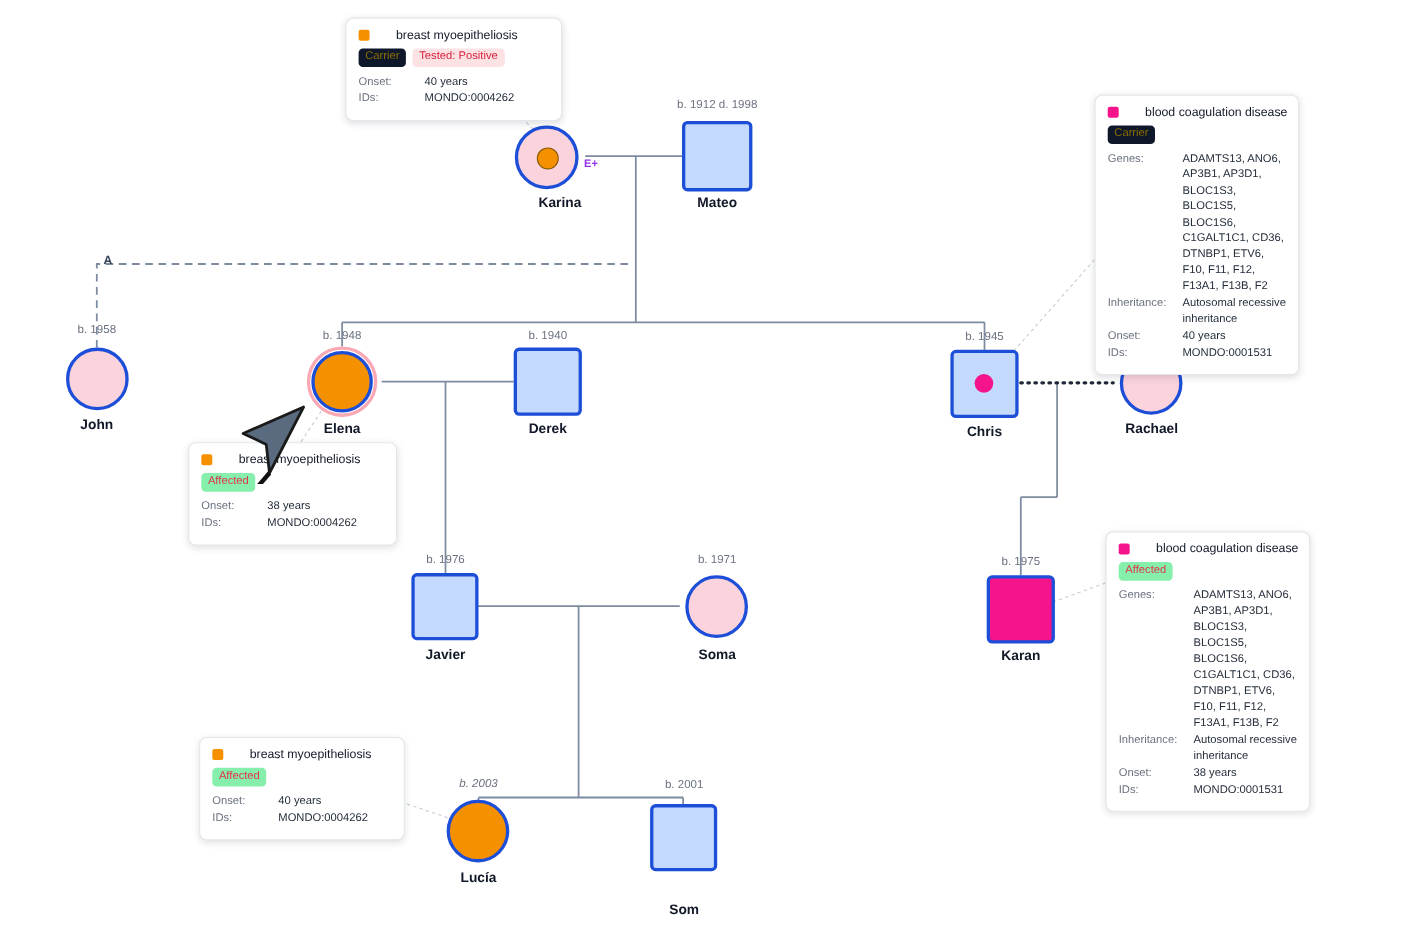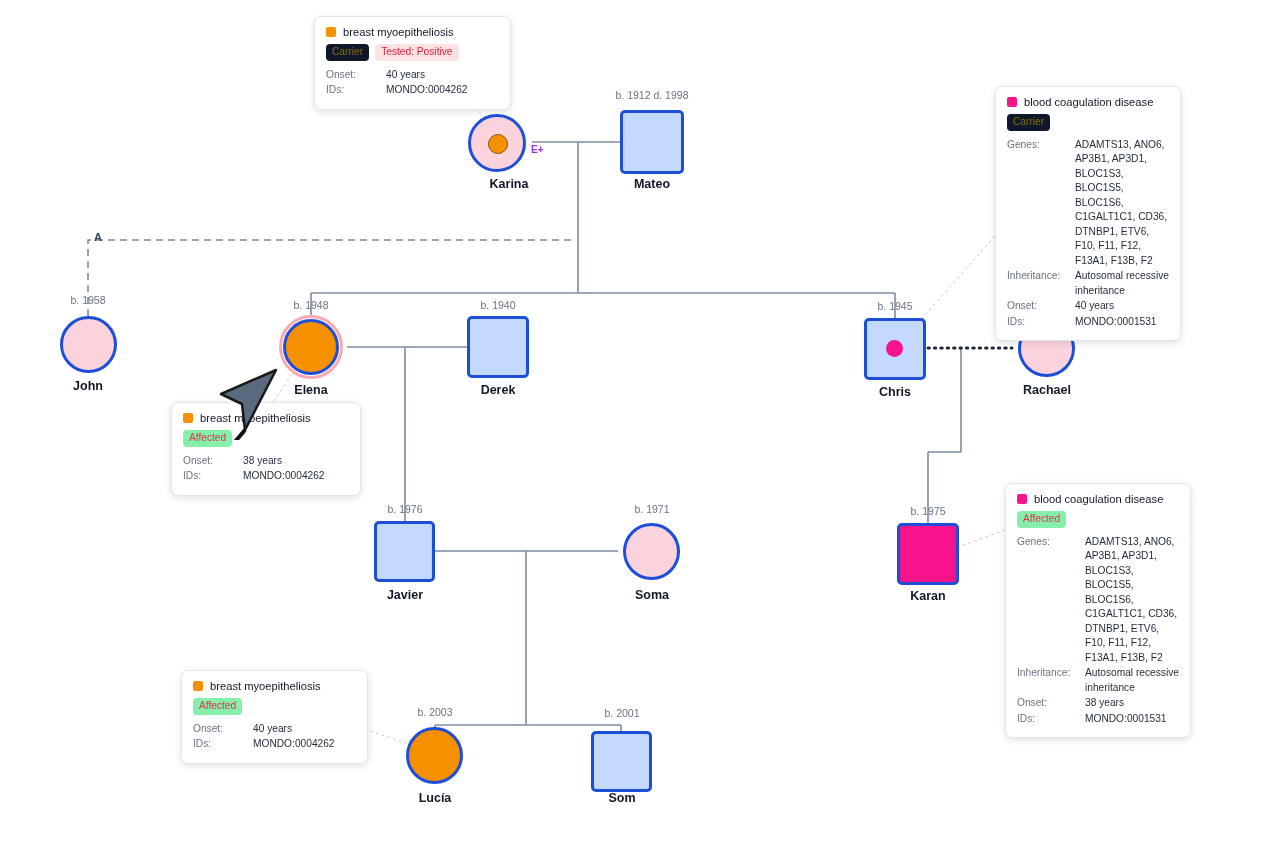--- a/index.html
+++ b/index.html
@@ -22,21 +22,21 @@
   .born{position:absolute;text-align:center;font-size:10.5px;color:#6b7280;white-space:nowrap;}
   .eplus{position:absolute;font-size:10px;font-weight:bold;color:#9333ea;}
 
   
   .tip{
     position:absolute;box-sizing:border-box;background:#ffffff;
     border:1px solid #e3e6ea;border-radius:7px;
     box-shadow:0 2px 7px rgba(16,24,40,.13);
     padding:9px 11px 10px 11px;
   }
-  .tip-head{display:flex;align-items:center;gap:7px;margin-bottom:6px;}
+  .tip-head{display:flex;align-items:center;gap:24px;margin-bottom:6px;}
   .swatch{width:10px;height:10px;border-radius:2px;flex:none;}
   .tip-title{font-size:11.2px;color:#111827;white-space:nowrap;}
   .badges{display:flex;gap:6px;margin-bottom:7px;flex-wrap:wrap;}
   .badge{font-size:10.2px;border-radius:4px;padding:2px 6px;white-space:nowrap;line-height:1.25;}
   .b-carrier{background:#0f172a;color:#8a6d00;}
   .b-tested{background:#fde2e4;color:#d61f3a;}
   .b-affected{background:#86efac;color:#e0344b;}
   .rows{display:block;}
   .row{display:flex;font-size:10.2px;line-height:1.42;margin-bottom:1px;}
   .rk{color:#6b7280;flex:none;}
@@ -155,29 +155,29 @@
     <div class="nodelabel" style="left:602px;top:588px;width:100px;">Soma</div>
   </div>
 
   <div class="node">
     <div class="born" style="left:878px;top:505px;width:100px;">b. 1975</div>
     <div class="shape sq" style="left:897px;top:523px;width:62px;height:62px;background:#f5148c;"></div>
     <div class="nodelabel" style="left:878px;top:589px;width:100px;">Karan</div>
   </div>
 
   <div class="node">
-    <div class="born" style="left:385px;top:706px;width:100px;">b. 2003</div>
+    <div class="born" style="left:385px;top:706px;width:100px;font-style:italic;">b. 2003</div>
     <div class="shape ci" style="left:406px;top:727px;width:57px;height:57px;background:#f59000;"></div>
     <div class="nodelabel" style="left:385px;top:791px;width:100px;">Lucía</div>
   </div>
 
   <div class="node">
     <div class="born" style="left:572px;top:707px;width:100px;">b. 2001</div>
     <div class="shape sq" style="left:591px;top:731px;width:61px;height:61px;"></div>
-    <div class="nodelabel" style="left:572px;top:791px;width:100px;">Som</div>
+    <div class="nodelabel" style="left:572px;top:820px;width:100px;">Som</div>
   </div>
 
   <div class="tip w-narrow" style="left:314px;top:16px;width:197px;">
     <div class="tip-head">
       <span class="swatch" style="background:#f59000;"></span>
       <span class="tip-title">breast myoepitheliosis</span>
     </div>
     <div class="badges">
       <span class="badge b-carrier">Carrier</span>
       <span class="badge b-tested">Tested: Positive</span>

